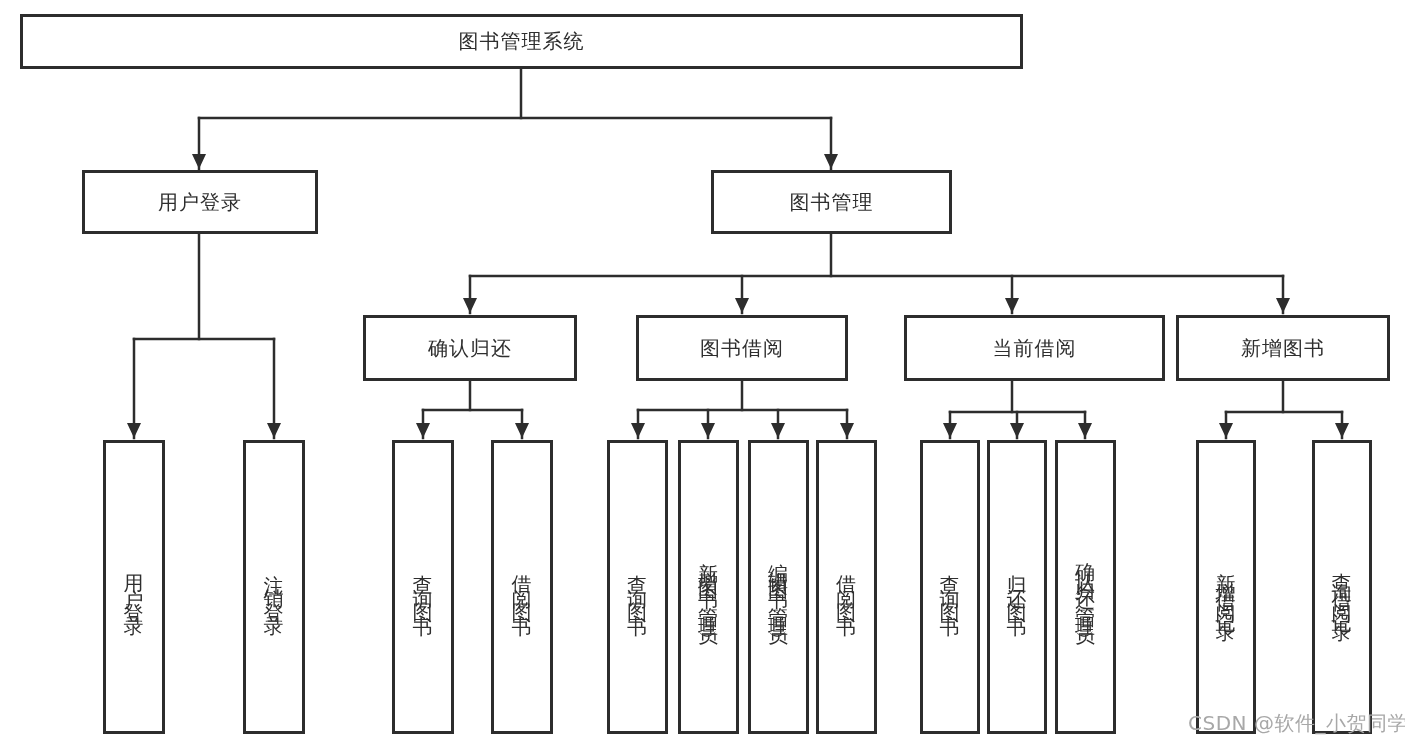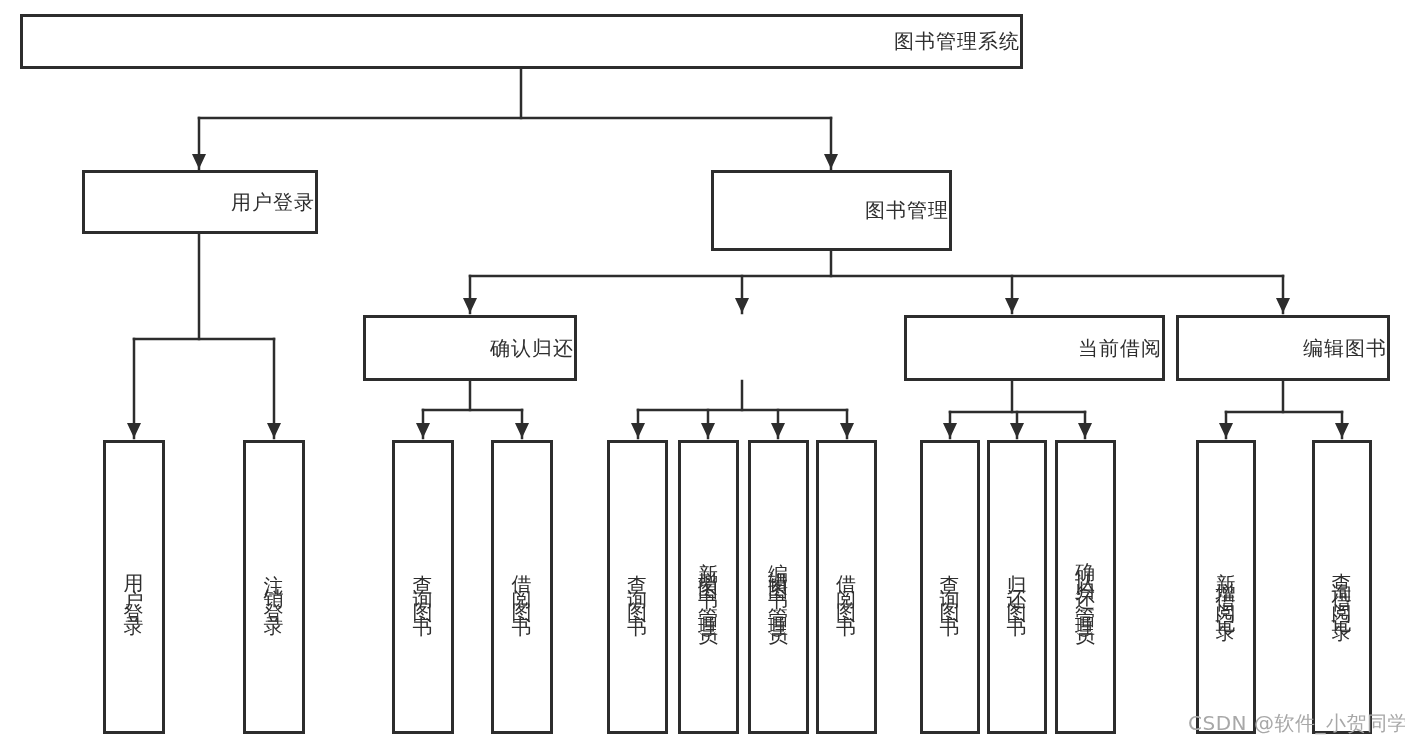--- a/index.html
+++ b/index.html
@@ -3,21 +3,21 @@
 <meta charset="utf-8">
 <style>
   html,body{margin:0;padding:0;background:#ffffff;}
   .canvas{
     position:relative;width:1405px;height:747px;background:#ffffff;
     font-family:"DejaVu Sans","Liberation Sans",sans-serif;overflow:hidden;
   }
   svg.connectors{position:absolute;left:0;top:0;width:1405px;height:747px;}
   .h-node{
     position:absolute;box-sizing:border-box;border:3px solid #2d2d2d;background:#ffffff;
-    display:flex;align-items:center;justify-content:flex-end;
+    display:flex;align-items:center;justify-content:center;
     font-size:20px;color:#2e2e2e;letter-spacing:1px;white-space:nowrap;
   }
   .v-node{
     position:absolute;box-sizing:border-box;border:3px solid #2d2d2d;background:#ffffff;
     display:flex;align-items:center;justify-content:center;top:440px;height:294px;
   }
   .v-node .vlabel{
     writing-mode:vertical-rl;text-orientation:mixed;
     font-size:20px;color:#2e2e2e;white-space:nowrap;line-height:1;
   }
@@ -84,32 +84,35 @@
     </g>
   </svg>
 
   <div class="h-node" style="left:20px;top:14px;width:1003px;height:55px">
     <span>图书管理系统</span>
   </div>
 
   <div class="h-node" style="left:82px;top:170px;width:236px;height:64px">
     <span>用户登录</span>
   </div>
-  <div class="h-node" style="left:711px;top:170px;width:241px;height:81px">
+  <div class="h-node" style="left:711px;top:170px;width:241px;height:64px">
     <span>图书管理</span>
   </div>
 
   <div class="h-node" style="left:363px;top:315px;width:214px;height:66px">
     <span>确认归还</span>
   </div>
+  <div class="h-node" style="left:636px;top:315px;width:212px;height:66px">
+    <span>图书借阅</span>
+  </div>
   <div class="h-node" style="left:904px;top:315px;width:261px;height:66px">
     <span>当前借阅</span>
   </div>
   <div class="h-node" style="left:1176px;top:315px;width:214px;height:66px">
-    <span>编辑图书</span>
+    <span>新增图书</span>
   </div>
 
   <div class="v-node" style="left:103px;width:62px">
     <span class="vlabel ls4">用户登录</span>
   </div>
   <div class="v-node" style="left:243px;width:62px">
     <span class="vlabel ls4">注销登录</span>
   </div>
 
   <div class="v-node" style="left:392px;width:62px">

